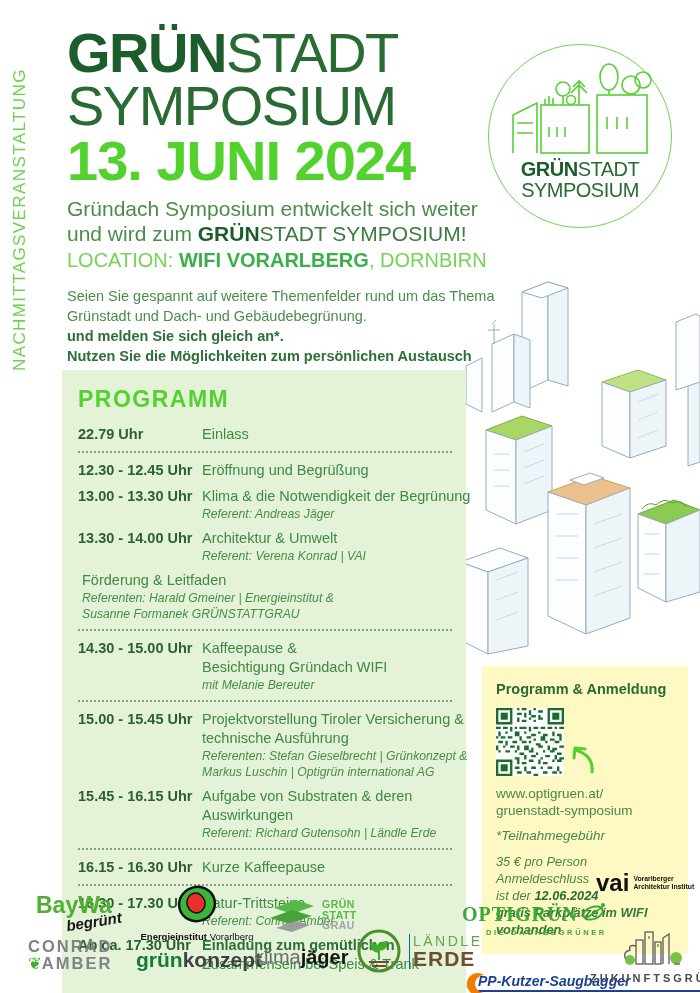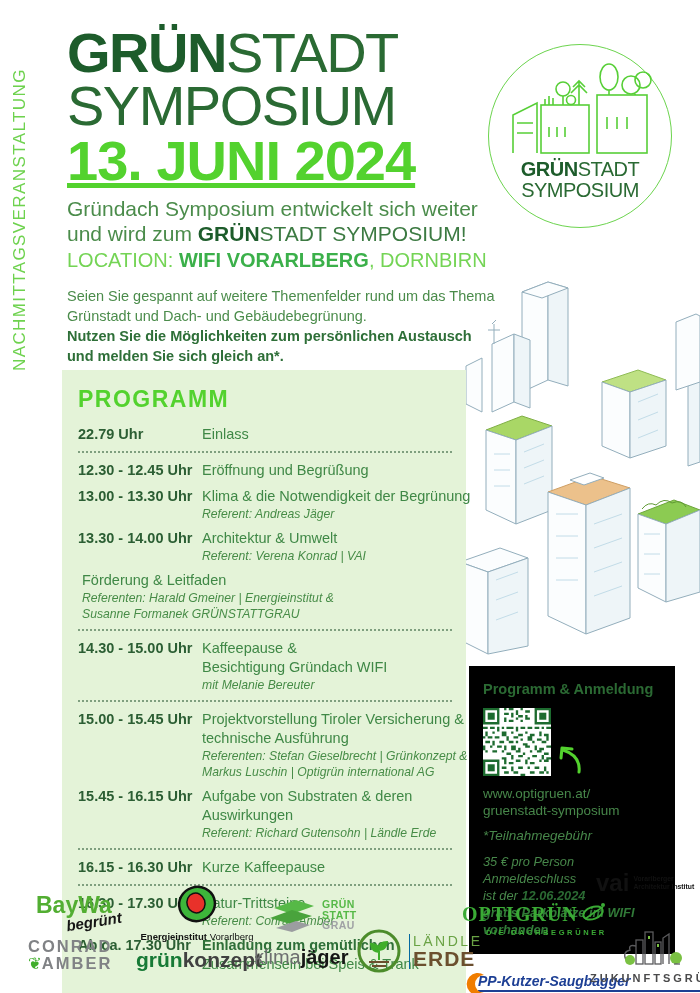--- a/index.html
+++ b/index.html
@@ -8,21 +8,21 @@
   [data-name]{box-sizing:border-box;}
 
   
   .vlabel{position:absolute;left:10px;top:26px;height:345px;writing-mode:vertical-rl;
           transform:rotate(180deg);font-size:17px;letter-spacing:1.4px;color:#6ed24e;font-weight:400;}
 
   
   .header{position:absolute;left:67px;top:26px;width:410px;}
   .t1,.t2{font-size:56px;line-height:53px;font-weight:300;color:#2a6a33;letter-spacing:-1.5px;white-space:nowrap;}
   .t1 .b,.sub2 .b{font-weight:800;color:#1d5c2b;}
-  .tdate{font-size:56px;line-height:58px;font-weight:700;color:#53d22e;letter-spacing:-1px;white-space:nowrap;text-decoration:underline;}
+  .tdate{font-size:56px;line-height:58px;font-weight:700;color:#53d22e;letter-spacing:-1px;white-space:nowrap;}
   .sub1{margin-top:7px;font-size:21px;color:#4b8c4b;white-space:nowrap;}
   .sub2{font-size:21px;color:#4b8c4b;white-space:nowrap;line-height:26px;}
   .sub2 .rest{color:#3c7a42;}
   .subloc{font-size:20px;color:#74d455;white-space:nowrap;line-height:26px;}
   .subloc .b{font-weight:700;color:#3bb04a;}
   .intro{margin-top:13px;font-size:14.5px;line-height:20px;color:#4b8c4b;white-space:nowrap;}
   .intro .bold{font-weight:700;color:#2e6f38;}
 
   
   .program{position:absolute;left:62px;top:370px;width:404px;min-height:512px;
@@ -40,21 +40,21 @@
   .badge{position:absolute;left:488px;top:44px;width:184px;height:184px;border:1.6px solid #6cd44e;
          border-radius:50%;text-align:center;}
   .badge svg{display:block;margin:18px auto 0;}
   .badge-text{font-size:20px;line-height:21px;color:#2a6a33;letter-spacing:-0.5px;}
   .badge-text .b{font-weight:800;color:#1d5c2b;}
 
   
   .city{position:absolute;left:452px;top:262px;width:248px;height:400px;}
 
   
-  .reg{position:absolute;left:469px;top:666px;width:206px;background:#000000;padding:15px 14px 16px;}
+  .reg{position:absolute;left:482px;top:666px;width:206px;background:#fef9c3;padding:15px 14px 16px;}
   .reg-title{font-size:14.5px;font-weight:700;color:#2b6a33;}
   .qrwrap{margin:11px 0 9px;display:flex;align-items:flex-end;}
   .reg-url{font-size:13.5px;color:#47874a;line-height:17px;}
   .reg-fee{font-size:13.5px;font-style:italic;color:#47874a;margin-top:9px;}
   .reg-price{font-size:12.8px;font-style:italic;color:#47874a;margin-top:10px;line-height:17px;}
   .reg-price .b{font-weight:700;color:#2b6a33;}
   .reg-park{font-size:12.8px;font-style:italic;font-weight:700;color:#317a38;line-height:17px;}
 
   
   .logo{position:absolute;}
@@ -102,22 +102,22 @@
 <div class="header" data-name="poster-header">
   <div class="t1" data-name="title-line-1"><span class="b" data-name="title-gruen">GRÜN</span><span data-name="title-stadt">STADT</span></div>
   <div class="t2" data-name="title-line-2">SYMPOSIUM</div>
   <div class="tdate" data-name="event-date">13. JUNI 2024</div>
   <div class="sub1" data-name="subtitle-line-1">Gründach Symposium entwickelt sich weiter</div>
   <div class="sub2" data-name="subtitle-line-2"><span data-name="subtitle-pre">und wird zum </span><span class="b" data-name="subtitle-gruen">GRÜN</span><span class="rest" data-name="subtitle-rest">STADT SYMPOSIUM!</span></div>
   <div class="subloc" data-name="location-line"><span data-name="location-label">LOCATION: </span><span class="b" data-name="location-venue">WIFI VORARLBERG</span><span data-name="location-city">, DORNBIRN</span></div>
   <div class="intro" data-name="intro-paragraph">
     <div data-name="intro-line-1">Seien Sie gespannt auf weitere Themenfelder rund um das Thema</div>
     <div data-name="intro-line-2">Grünstadt und Dach- und Gebäudebegrünung.</div>
+    <div class="bold" data-name="intro-bold-line-2">und melden Sie sich gleich an*.</div>
     <div class="bold" data-name="intro-bold-line-1">Nutzen Sie die Möglichkeiten zum persönlichen Austausch</div>
-    <div class="bold" data-name="intro-bold-line-2">und melden Sie sich gleich an*.</div>
   </div>
 </div>
 
 <div class="badge" data-name="symposium-logo-badge">
   <svg width="150" height="96" viewBox="0 0 150 96" data-name="green-city-logo-icon">
     <g fill="none" stroke="#57cf37" stroke-width="1.6">
       <path d="M8 90 L8 52 L32 40 L32 90"></path>
       <path d="M12 60 H28 M12 70 H28"></path>
       <rect x="36" y="42" width="48" height="48"></rect>
       <path d="M44 64 V74 M52 64 V74 M60 64 V74"></path>

